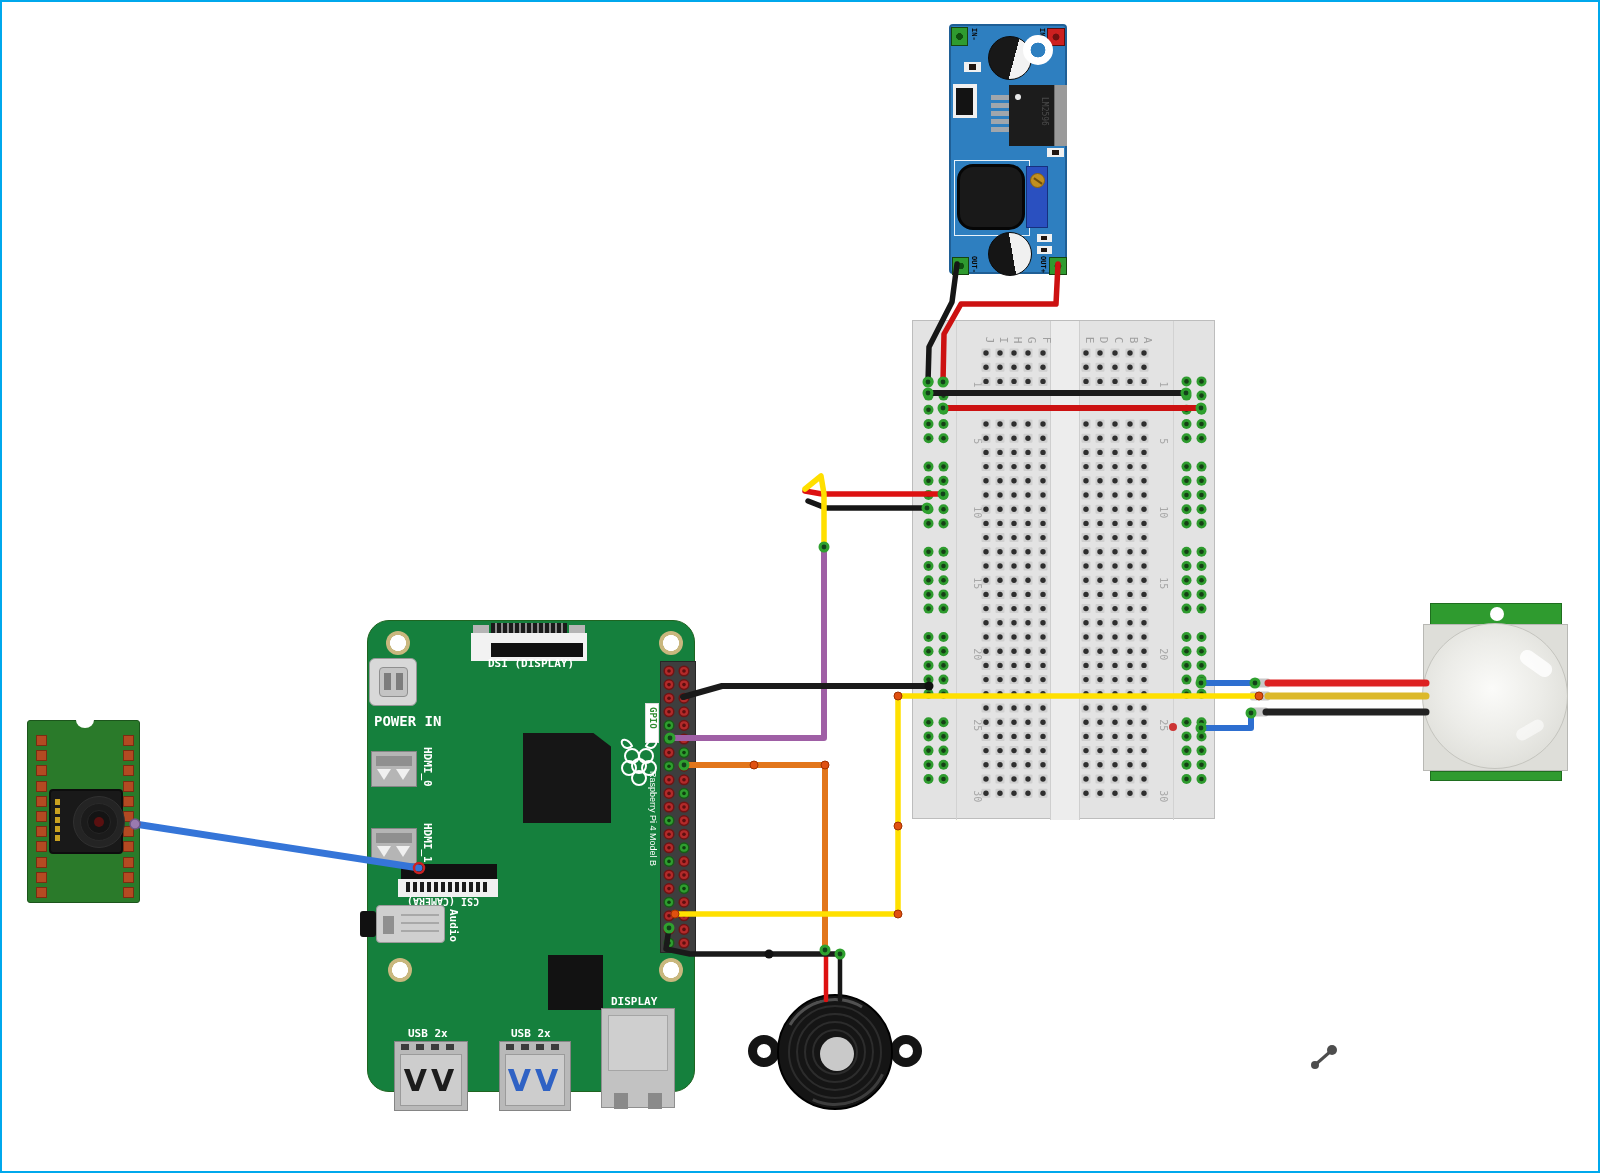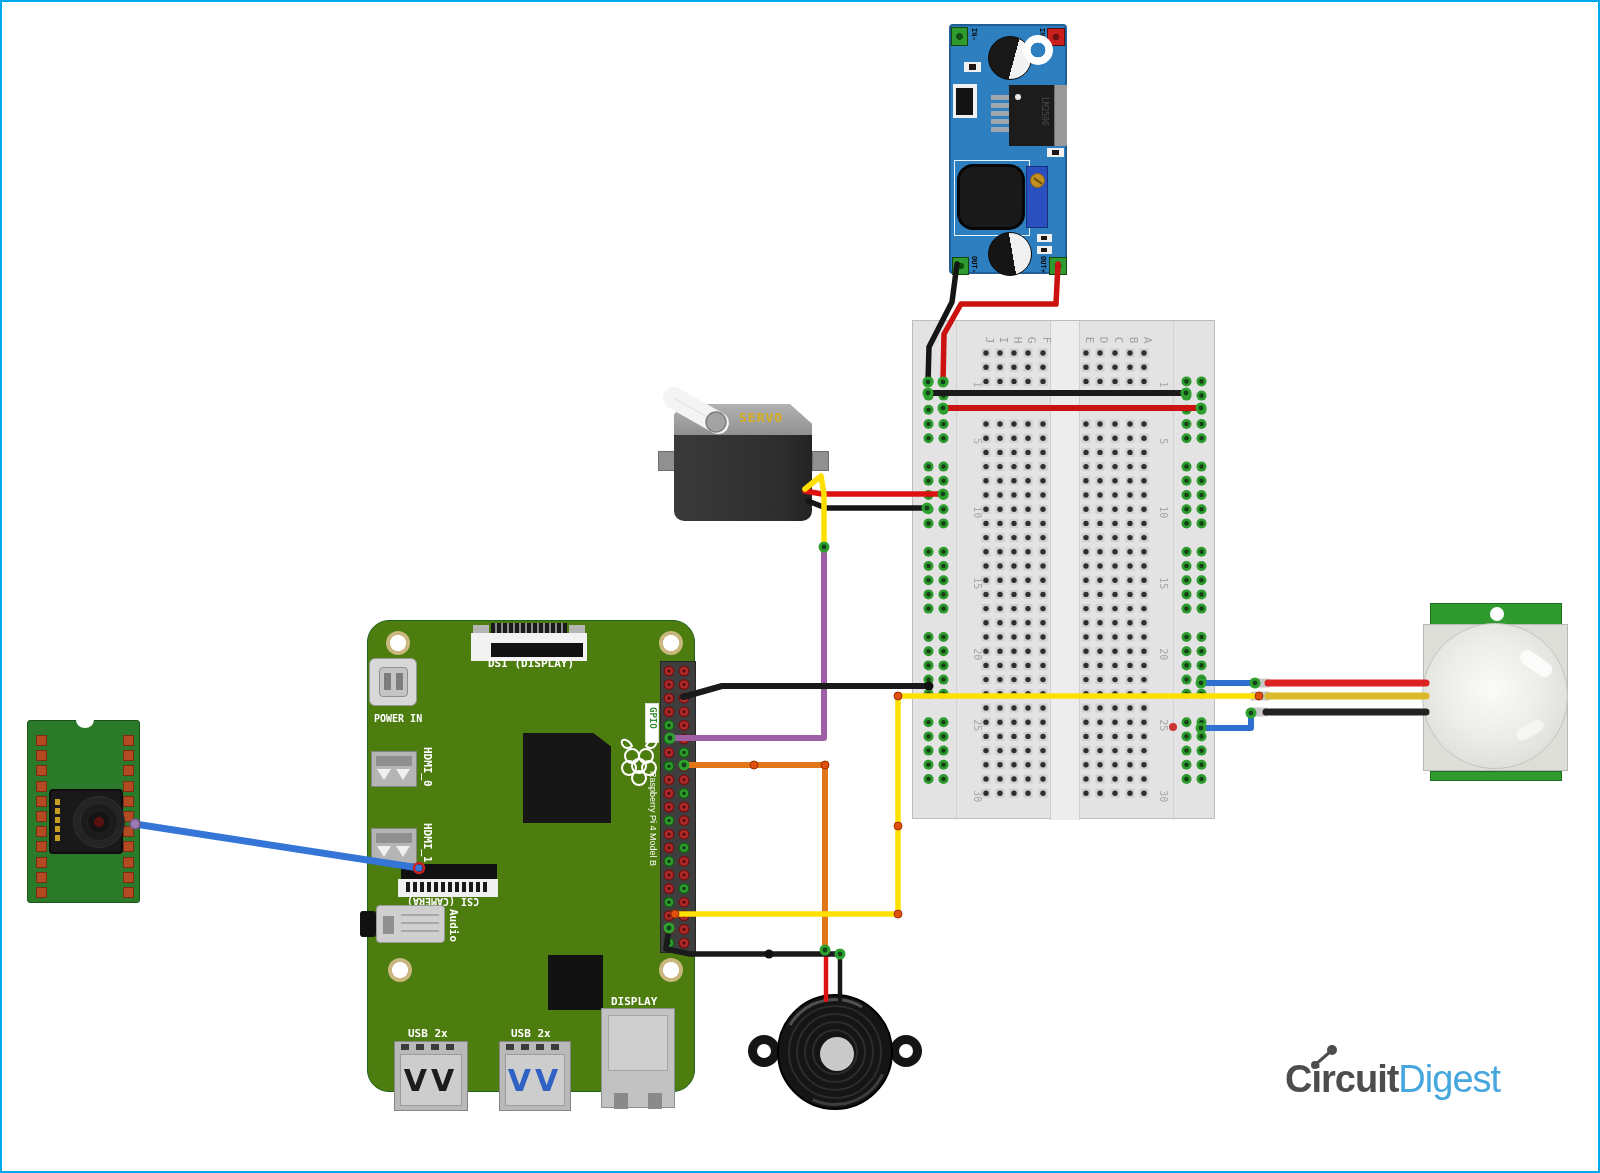--- a/index.html
+++ b/index.html
@@ -885,42 +885,42 @@
         <circle cx="940.5" cy="776" r="5" fill="#2e9b2e"></circle>
         <circle cx="940.5" cy="776" r="2.3" fill="#163f16"></circle>
         <circle cx="1183.5" cy="776" r="5" fill="#2e9b2e"></circle>
         <circle cx="1183.5" cy="776" r="2.3" fill="#163f16"></circle>
         <circle cx="1198.5" cy="776" r="5" fill="#2e9b2e"></circle>
         <circle cx="1198.5" cy="776" r="2.3" fill="#163f16"></circle>
         <circle cx="1170" cy="724" r="4" fill="#cc3333"></circle>
       </svg>
   </div>
 
-  <div class="abs" style="left:365px;top:618px;width:328px;height:472px;background:#4d7c0f;border:1px solid #1f6420;border-radius:22px;">
+  <div class="abs" style="left:365px;top:618px;width:328px;height:472px;background:#15803d;border:1px solid #1f6420;border-radius:22px;">
 
     <div class="abs" style="left:18px;top:10px;width:24px;height:24px;border-radius:50%;background:radial-gradient(circle,#fff 0 46%,#c9b77e 48%);"></div>
     <div class="abs" style="left:291px;top:10px;width:24px;height:24px;border-radius:50%;background:radial-gradient(circle,#fff 0 46%,#c9b77e 48%);"></div>
     <div class="abs" style="left:20px;top:337px;width:24px;height:24px;border-radius:50%;background:radial-gradient(circle,#fff 0 46%,#c9b77e 48%);"></div>
     <div class="abs" style="left:291px;top:337px;width:24px;height:24px;border-radius:50%;background:radial-gradient(circle,#fff 0 46%,#c9b77e 48%);"></div>
 
     <div class="abs" style="left:105px;top:2px;width:112px;height:38px;">
       <div class="abs" style="left:0px;top:2px;width:16px;height:10px;background:#b5b5b5;"></div>
       <div class="abs" style="left:96px;top:2px;width:16px;height:10px;background:#b5b5b5;"></div>
       <div class="abs" style="left:18px;top:0px;width:76px;height:12px;background:repeating-linear-gradient(90deg,#1a1a1a 0 4px,#8a8a8a 4px 6px);"></div>
       <div class="abs" style="left:-2px;top:10px;width:116px;height:28px;background:#f2f2f2;"></div>
       <div class="abs" style="left:18px;top:20px;width:92px;height:14px;background:#111;"></div>
     </div>
     <div class="abs lbl" style="left:105px;top:36px;width:116px;font-size:11px;text-align:center;">DSI (DISPLAY)</div>
 
     <div class="abs" style="left:1px;top:37px;width:48px;height:48px;background:#d8d8d8;border:1px solid #979797;border-radius:6px;">
       <div class="abs" style="left:9px;top:8px;width:29px;height:30px;background:#c4c4c4;border:1px solid #8f8f8f;border-radius:4px;"></div>
       <div class="abs" style="left:14px;top:14px;width:7px;height:17px;background:#7d7d7d;"></div>
       <div class="abs" style="left:26px;top:14px;width:7px;height:17px;background:#7d7d7d;"></div>
     </div>
-    <div class="abs lbl" style="left:6px;top:92px;font-size:10px;">POWER IN</div>
+    <div class="abs lbl" style="left:6px;top:92px;font-size:14px;">POWER IN</div>
 
     <div class="abs" style="left:3px;top:130px;width:46px;height:36px;background:#b5b5b5;border:1px solid #858585;">
       <div class="abs" style="left:4px;top:4px;width:36px;height:10px;background:#8f8f8f;"></div>
       <div class="tri" style="left:5px;top:17px;"></div>
       <div class="tri" style="left:24px;top:17px;"></div>
     </div>
     <div class="abs lbl rot90" style="left:66px;top:126px;font-size:11px;">HDMI_0</div>
 
     <div class="abs" style="left:3px;top:207px;width:46px;height:36px;background:#b5b5b5;border:1px solid #858585;">
       <div class="abs" style="left:4px;top:4px;width:36px;height:10px;background:#8f8f8f;"></div>
@@ -1105,32 +1105,20 @@
       </div>
     <div class="abs" style="left:21px;top:68px;width:74px;height:65px;background:#191919;border:2px solid #0d0d0d;border-radius:4px;">
       <div class="abs" style="left:4px;top:8px;width:5px;height:6px;background:#c8a020;box-shadow:0 9px 0 #c8a020,0 18px 0 #c8a020,0 27px 0 #c8a020,0 36px 0 #c8a020;"></div>
       <div class="abs" style="left:22px;top:5px;width:52px;height:52px;border-radius:50%;background:#242424;border:1px solid #303030;"></div>
       <div class="abs" style="left:29px;top:12px;width:38px;height:38px;border-radius:50%;background:#1b1b1b;border:1px solid #2a2a2a;"></div>
       <div class="abs" style="left:36px;top:19px;width:24px;height:24px;border-radius:50%;background:#141414;border:1px solid #262626;"></div>
       <div class="abs" style="left:43px;top:26px;width:10px;height:10px;border-radius:50%;background:#5a1010;"></div>
     </div>
   </div>
 
-  <div class="abs" style="left:640px;top:380px;width:200px;height:150px;">
-    <div class="abs" style="left:16px;top:69px;width:17px;height:20px;background:#909090;border:1px solid #6e6e6e;"></div>
-    <div class="abs" style="left:170px;top:69px;width:17px;height:20px;background:#909090;border:1px solid #6e6e6e;"></div>
-    <div class="abs" style="left:32px;top:22px;width:138px;height:34px;background:linear-gradient(#b2b2b2,#8d8d8d);clip-path:polygon(0 100%,0 30%,7% 0,84% 0,100% 58%,100% 100%);"></div>
-    <div class="abs" style="left:32px;top:53px;width:138px;height:86px;background:linear-gradient(90deg,#3a3a3a,#2d2d2d 80%,#232323);border-radius:0 0 10px 10px;"></div>
-    <div class="abs" style="left:97px;top:28px;font:bold 13px 'DejaVu Sans Mono',monospace;color:#d9af1e;letter-spacing:1px;">SERVO</div>
-    <svg class="abs" style="left:0;top:0;" width="120" height="70" viewBox="0 0 120 70">
-      <path d="M32 16 L76 41" stroke="#f4f4f4" stroke-width="22" stroke-linecap="round" fill="none"></path>
-      <path d="M32 16 L76 41" stroke="#dedede" stroke-width="1" fill="none"></path>
-      <circle cx="74" cy="40" r="10" fill="#a3a3a3" stroke="#7f7f7f" stroke-width="1.5"></circle>
-    </svg>
-  </div>
 
   <div class="abs" style="left:1415px;top:595px;width:160px;height:190px;">
     <div class="abs" style="left:13px;top:6px;width:132px;height:22px;background:#2f9b2f;border:1px solid #1f6e1f;">
       <div class="abs" style="left:59px;top:3px;width:14px;height:14px;border-radius:50%;background:#fff;"></div>
     </div>
     <div class="abs" style="left:6px;top:27px;width:145px;height:147px;background:#deded9;border:1px solid #b8b8b4;"></div>
     <div class="abs" style="left:13px;top:174px;width:132px;height:10px;background:#2f9b2f;border:1px solid #1f6e1f;"></div>
     <div class="abs" style="left:5px;top:26px;width:146px;height:146px;border-radius:50%;border:1px solid #c4c4be;background:radial-gradient(circle at 48% 45%,#fbfbf9 0%,#ecece8 45%,#d5d5cf 100%);overflow:hidden;">
       <div class="abs" style="left:95px;top:32px;width:36px;height:15px;background:rgba(255,255,255,.8);border-radius:8px;transform:rotate(35deg);"></div>
       <div class="abs" style="left:92px;top:100px;width:30px;height:12px;background:rgba(255,255,255,.55);border-radius:6px;transform:rotate(-30deg);"></div>
@@ -1219,22 +1207,19 @@
       <circle cx="1257" cy="694" r="4" fill="#e05010" stroke="#a03000" stroke-width="1"></circle>
       <circle cx="752" cy="763" r="4" fill="#e05010" stroke="#a03000" stroke-width="1"></circle>
       <circle cx="823" cy="763" r="4" fill="#e05010" stroke="#a03000" stroke-width="1"></circle>
       <circle cx="673" cy="912" r="4" fill="#e05010" stroke="#a03000" stroke-width="1"></circle>
       <circle cx="927" cy="684" r="4.5" fill="#111"></circle>
       <circle cx="767" cy="952" r="4.5" fill="#111"></circle>
       <circle cx="417" cy="866" r="5" fill="none" stroke="#cc2222" stroke-width="2.5"></circle>
       <circle cx="133" cy="822" r="5" fill="#9a7ab0" stroke="#6f5585" stroke-width="1.5"></circle>
     </svg>
 
-  <div class="abs" style="left:1283px;top:1056px;font-family:'Liberation Sans',sans-serif;font-size:38px;letter-spacing:-1px;">
-    <span style="font-weight:bold;color:#4d4d4d;">Circuit</span><span style="font-weight:normal;color:#45a7dd;">Digest</span>
-  </div>
   <svg class="abs" style="left:1303px;top:1042px;" width="36" height="28" viewBox="0 0 36 28">
     <line x1="10" y1="21" x2="26" y2="7" stroke="#4d4d4d" stroke-width="3"></line>
     <circle cx="10" cy="21" r="4" fill="#4d4d4d"></circle>
     <circle cx="27" cy="6" r="5" fill="#4d4d4d"></circle>
   </svg>
 
 </div>
 
 </body></html>

